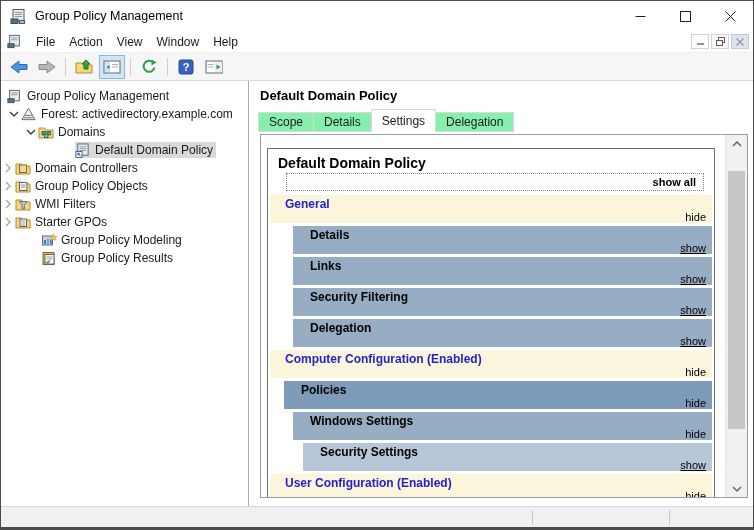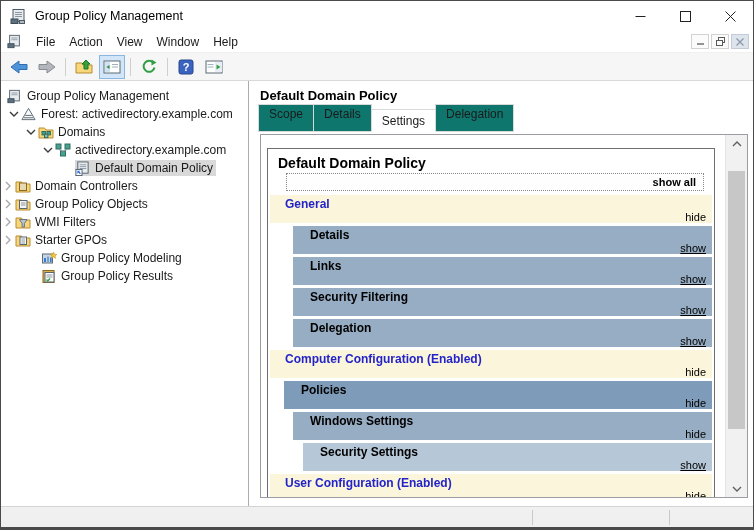--- a/index.html
+++ b/index.html
@@ -45,22 +45,22 @@
   .tlabel { padding:1px 3px; }
   .sel-wrap { display:flex; align-items:center; background:#d9d9d9; }
   .pl6{padding-left:6px;} .pl23{padding-left:23px;} .pl40{padding-left:40px;}
   .pl57{} .pl74{padding-left:74px;}
 
   .content-pane { position:absolute; left:249px; top:0; width:505px; height:425px; background:#fff; }
   .page-title { position:absolute; left:10px; top:7px; font-size:13px; font-weight:bold; color:#000; }
 
   
   .tabs { position:absolute; left:8px; top:29px; height:22px; display:flex; align-items:flex-end; }
-  .tab { font-size:12px; color:#1a1a1a; background:#0f766e; border:1px solid #d9d9d9;
-         padding:2px 10px 3px 10px; margin-right:-1px; height:28px; }
+  .tab { font-size:12px; color:#1a1a1a; background:#86efac; border:1px solid #d9d9d9;
+         padding:2px 10px 3px 10px; margin-right:-1px; height:20px; }
   .tab.active { background:#fff; border-bottom-color:#fff; height:23px; padding-top:4px; position:relative; z-index:2; }
 
   
   .report-frame { position:absolute; left:10px; top:53px; width:488px; height:364px;
                   border:1px solid #9a9ea3; background:#fff; display:flex; }
   .report-viewport { position:relative; flex:1 1 auto; overflow:hidden; }
   .report-doc { position:absolute; left:6px; top:13px; width:448px; border:1px solid #6e6e6e;
                 background:#fff; padding-bottom:20px; }
   .doc-head { padding:6px 10px 4px 10px; }
   .doc-title { font-size:14px; font-weight:bold; color:#000; }
@@ -272,37 +272,20 @@
           <svg width="16" height="14" viewBox="0 0 16 14">
             <path d="M1 3 h5.5 l1.5 2 H15 v8 H1 z" fill="#f6d77c" stroke="#b98b2e"></path>
             <rect x="4" y="6.5" width="3.4" height="3.4" fill="#49a08e" stroke="#2e6e60"></rect>
             <rect x="9" y="6.5" width="3.4" height="3.4" fill="#49a08e" stroke="#2e6e60"></rect>
             <rect x="6.5" y="9.2" width="3.4" height="3.4" fill="#8fb9ae" stroke="#2e6e60"></rect>
           </svg>
         </span>
         <span class="tlabel">Domains</span>
       </div>
 
-      <div class="trow pl40">
-        <span class="chev">
-          <svg width="10" height="6">
-              <polyline points="1,1 5,5 9,1" fill="none" stroke="#3b3b3b" stroke-width="1.4"></polyline>
-            </svg>
-        </span>
-        <span class="ticon">
-          <svg width="16" height="14" viewBox="0 0 16 14">
-            <rect x="1" y="1" width="5" height="5" fill="#49a08e" stroke="#2e6e60"></rect>
-            <rect x="10" y="1" width="5" height="5" fill="#49a08e" stroke="#2e6e60"></rect>
-            <rect x="5.5" y="8" width="5" height="5" fill="#49a08e" stroke="#2e6e60"></rect>
-            <line x1="3.5" y1="6" x2="8" y2="9" stroke="#7d8a94"></line>
-            <line x1="12.5" y1="6" x2="8" y2="9" stroke="#7d8a94"></line>
-          </svg>
-        </span>
-        <span class="tlabel">activedirectory.example.com</span>
-      </div>
 
       <div class="trow pl74">
         <span class="sel-wrap">
           <span class="ticon">
             <svg width="15" height="15" viewBox="0 0 16 16">
               <rect x="3" y="1" width="11" height="12" fill="#e9edf0" stroke="#52606c"></rect>
               <line x1="5" y1="4" x2="12" y2="4" stroke="#8b98a3"></line>
               <line x1="5" y1="6" x2="12" y2="6" stroke="#8b98a3"></line>
               <line x1="5" y1="8" x2="12" y2="8" stroke="#8b98a3"></line>
               <rect x="1" y="9" width="6.5" height="6.5" fill="#fff" stroke="#52606c"></rect>

